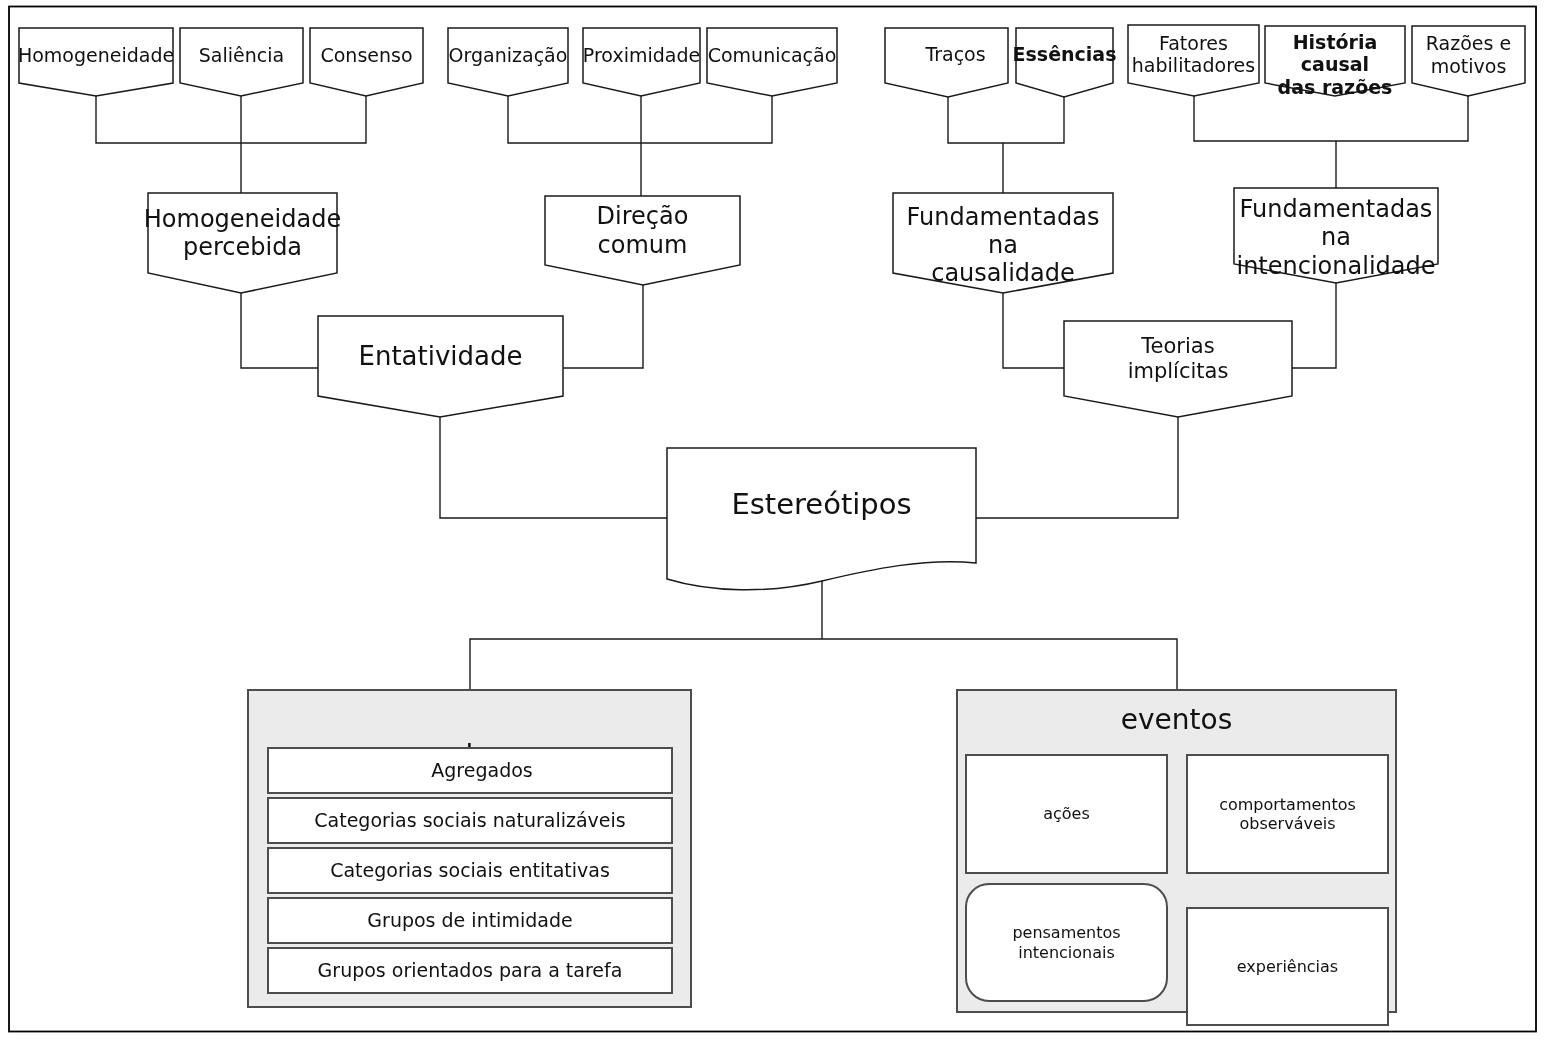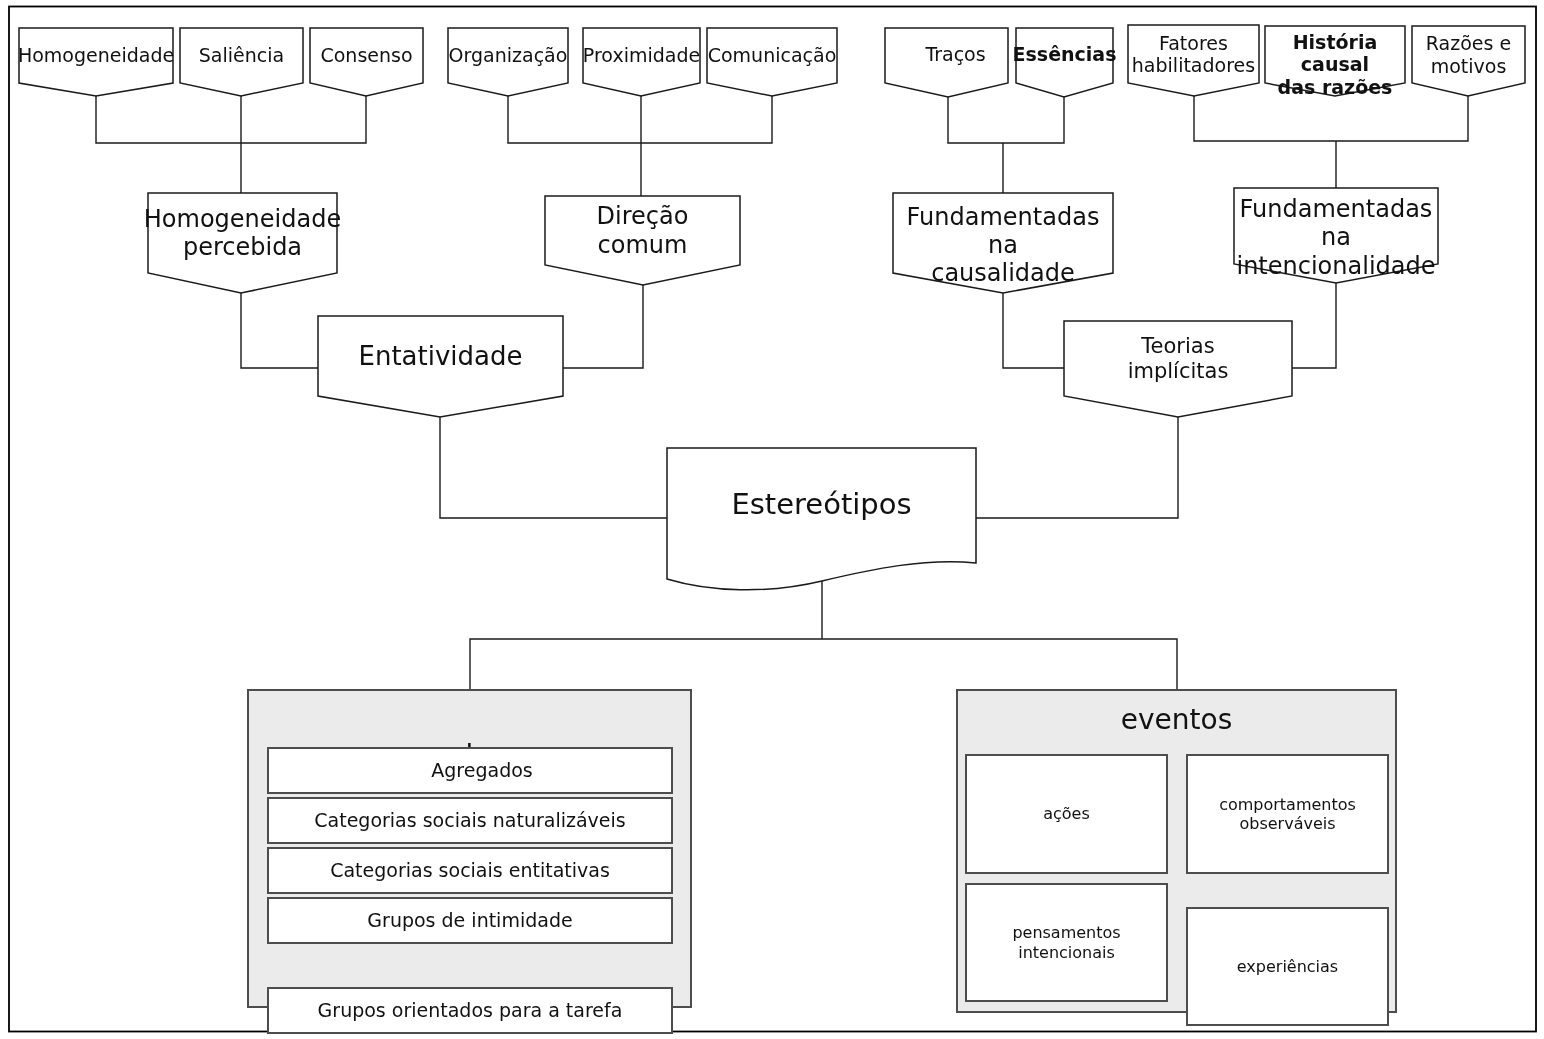--- a/index.html
+++ b/index.html
@@ -128,24 +128,24 @@
 implícitas</div>
 
   <div class="lbl fs29" style="left:667px;top:448px;width:309px;height:112px;">Estereótipos</div>
 
   <div class="container" style="left:247px;top:689px;width:445px;height:319px;"></div>
   <div class="lbl fs28" style="left:247px;top:732px;width:445px;height:44px;">entes</div>
   <div class="cell fs19" style="left:267px;top:747px;width:406px;height:47px;padding-left:24px;">Agregados</div>
   <div class="cell fs19" style="left:267px;top:797px;width:406px;height:47px;">Categorias sociais naturalizáveis</div>
   <div class="cell fs19" style="left:267px;top:847px;width:406px;height:47px;">Categorias sociais entitativas</div>
   <div class="cell fs19" style="left:267px;top:897px;width:406px;height:47px;">Grupos de intimidade</div>
-  <div class="cell fs19" style="left:267px;top:947px;width:406px;height:47px;margin-top:40px;">Grupos orientados para a tarefa</div>
+  <div class="cell fs19" style="left:267px;top:947px;width:406px;height:47px;">Grupos orientados para a tarefa</div>
 
   <div class="container" style="left:956px;top:689px;width:441px;height:324px;"></div>
   <div class="lbl fs28" style="left:956px;top:697px;width:441px;height:46px;">eventos</div>
   <div class="cell fs20" style="left:965px;top:754px;width:203px;height:120px;">ações</div>
   <div class="cell fs20" style="left:1186px;top:754px;width:203px;height:120px;">comportamentos
 observáveis</div>
-  <div class="cell fs20" style="left:965px;top:883px;width:203px;height:119px;">pensamentos
+  <div class="cell fs20" style="left:965px;top:883px;width:203px;height:119px;border-radius:24px;">pensamentos
 intencionais</div>
   <div class="cell fs20" style="left:1186px;top:883px;width:203px;height:119px;margin-top:24px;">experiências</div>
 
 </div>
 
 </body></html>

